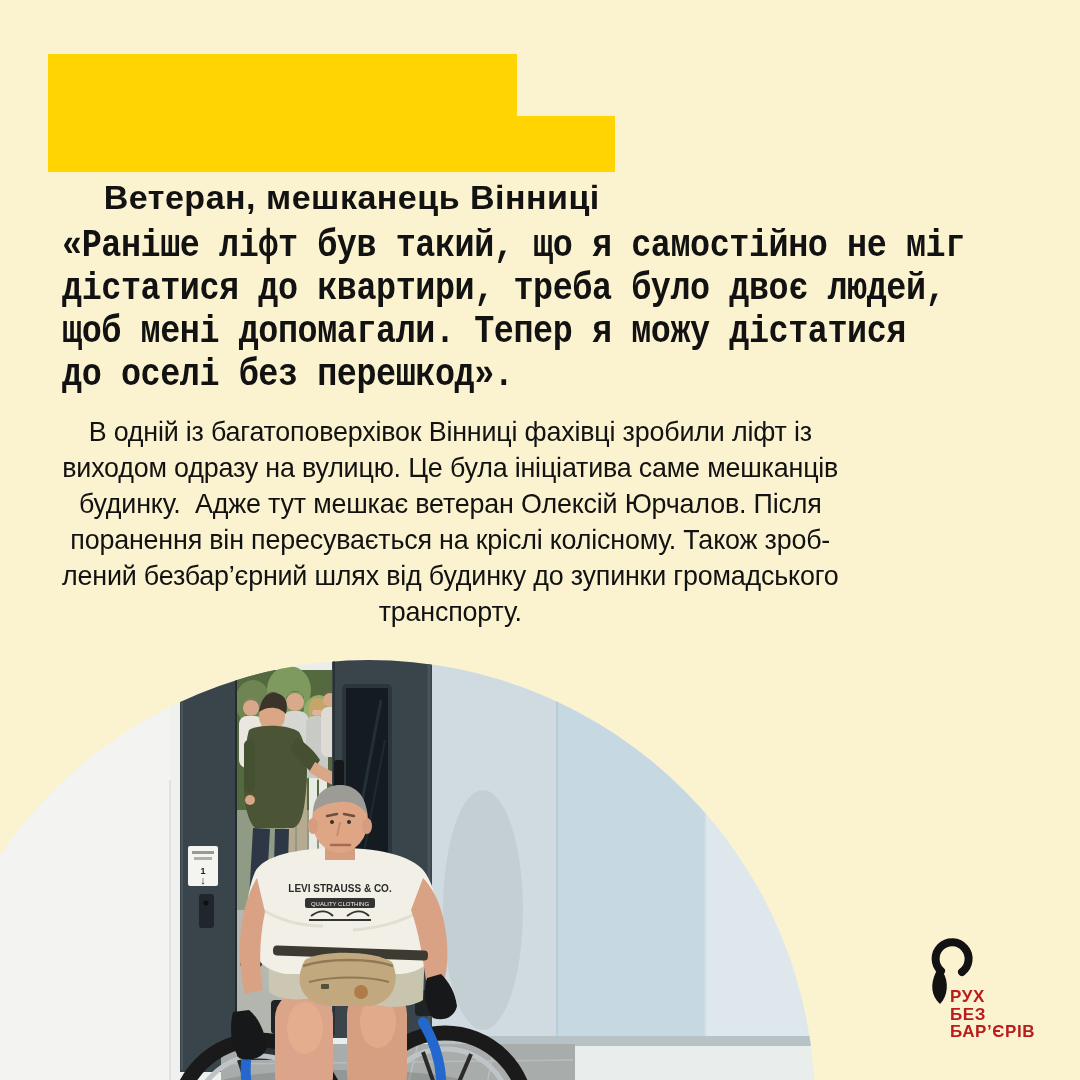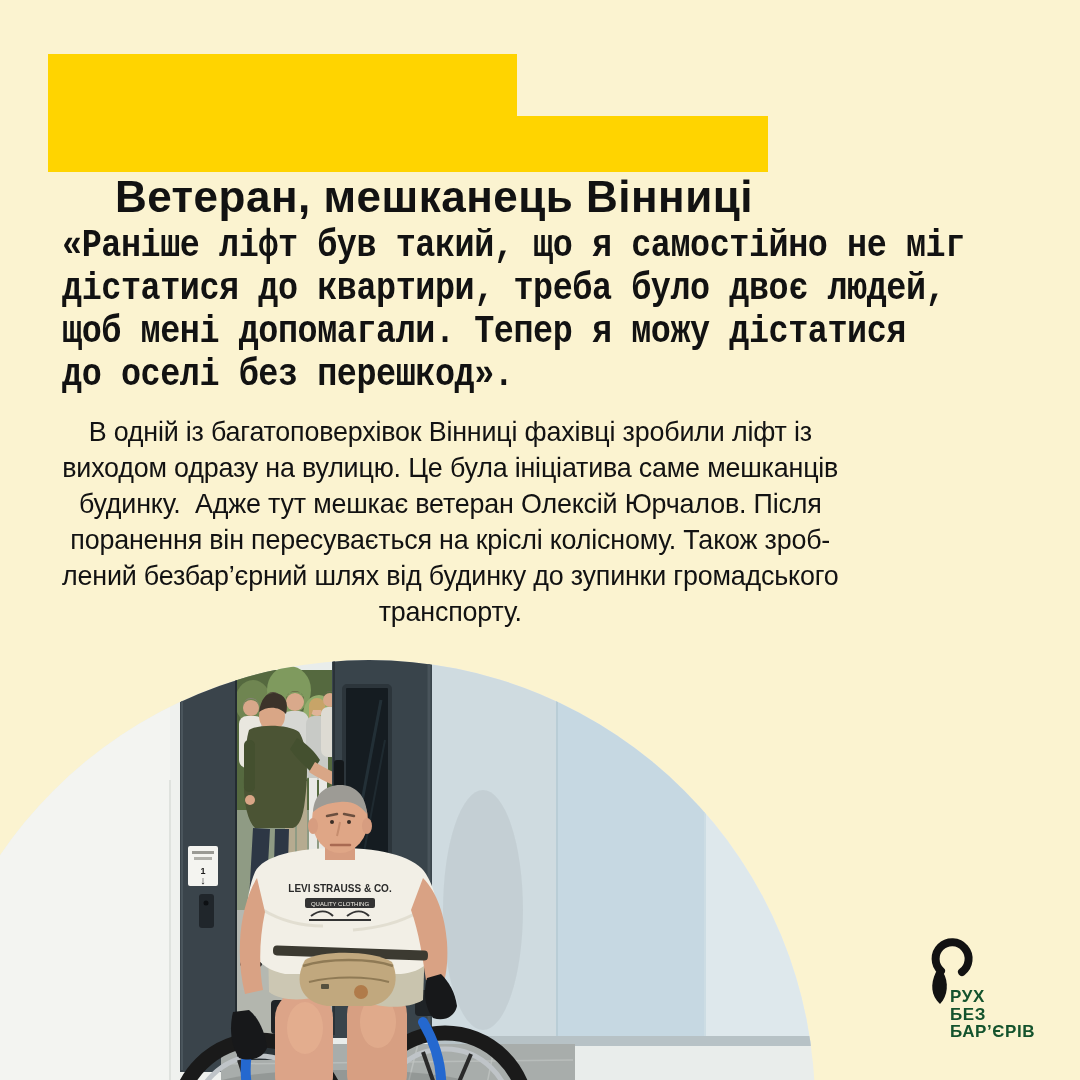--- a/index.html
+++ b/index.html
@@ -20,21 +20,21 @@
     font-weight:bold;
   }
   .hl-name{
     top:54px;height:62px;line-height:62px;
     padding:0 21px 0 16px;
     font-size:37px;letter-spacing:3.5px;
   }
   .hl-role{
     top:116px;height:56px;line-height:54px;
     padding:0 15px 0 16px;
-    font-size:44px;letter-spacing:0.5px;
+    font-size:34px;letter-spacing:0.5px;
   }
   
   .quote{position:absolute;left:62px;top:224px;font-family:Liberation Mono, monospace;}
   .quote .line{
     white-space:pre;
     font-size:38px;font-weight:bold;
     line-height:43px;letter-spacing:-0.5px;
     transform:scaleX(.88);transform-origin:left center;
   }
   
@@ -54,21 +54,21 @@
     overflow:hidden;
     background:#e9edeb;
   }
   .photo-circle svg{display:block;}
   
   .logo{position:absolute;left:928px;top:936px;width:140px;height:120px;}
   .logo-mark{position:absolute;left:0;top:0;}
   .logo-text{
     position:absolute;left:22px;top:52px;
     font-size:17px;font-weight:bold;line-height:17.5px;
-    letter-spacing:0.6px;white-space:pre;color:#14532d;
+    letter-spacing:0.6px;white-space:pre;color:#b91c1c;
   }
 </style>
 </head>
 <body>
 
 <div class="card">
 
   <div class="hl hl-name">
     <span>Олексій Юрчалов</span>
   </div>

